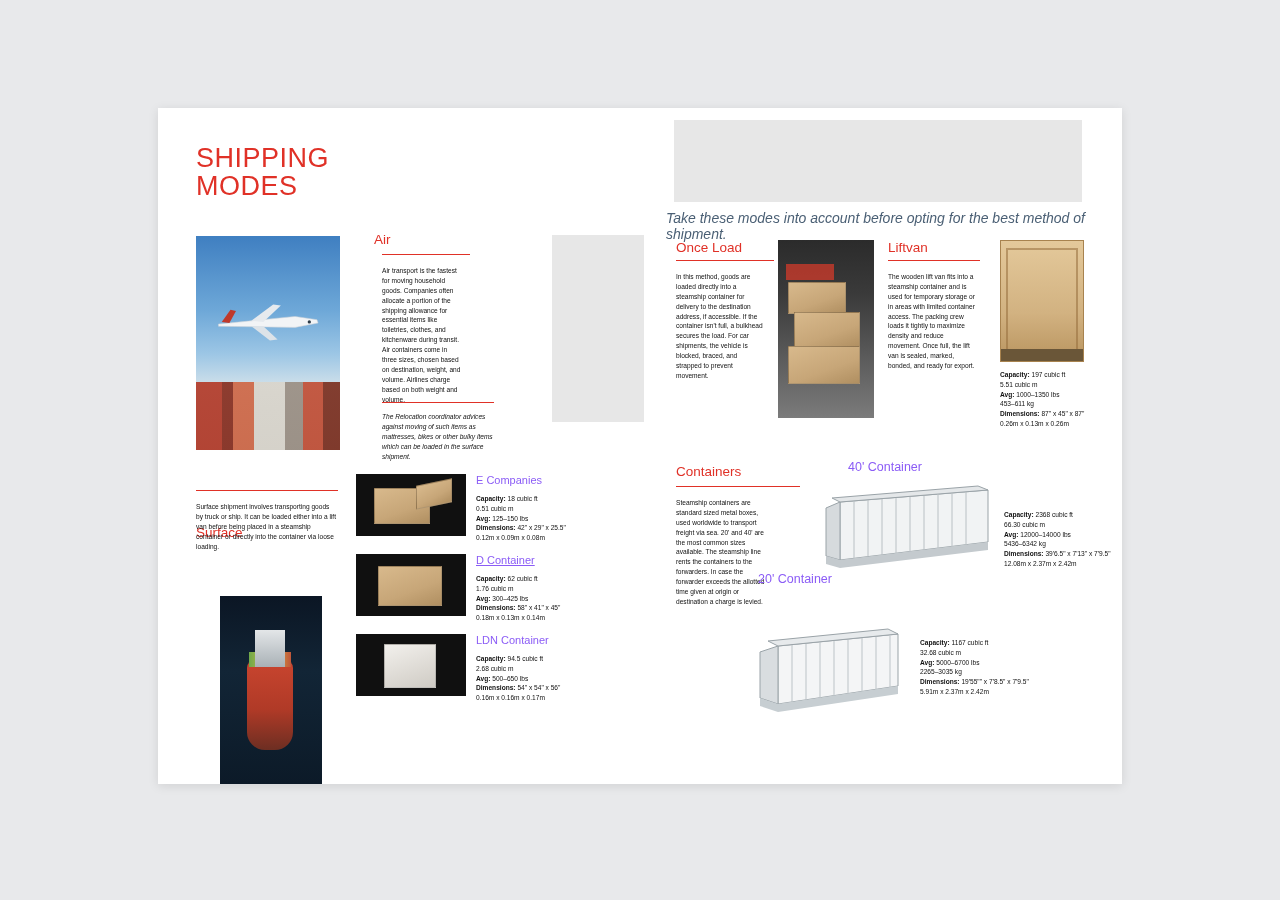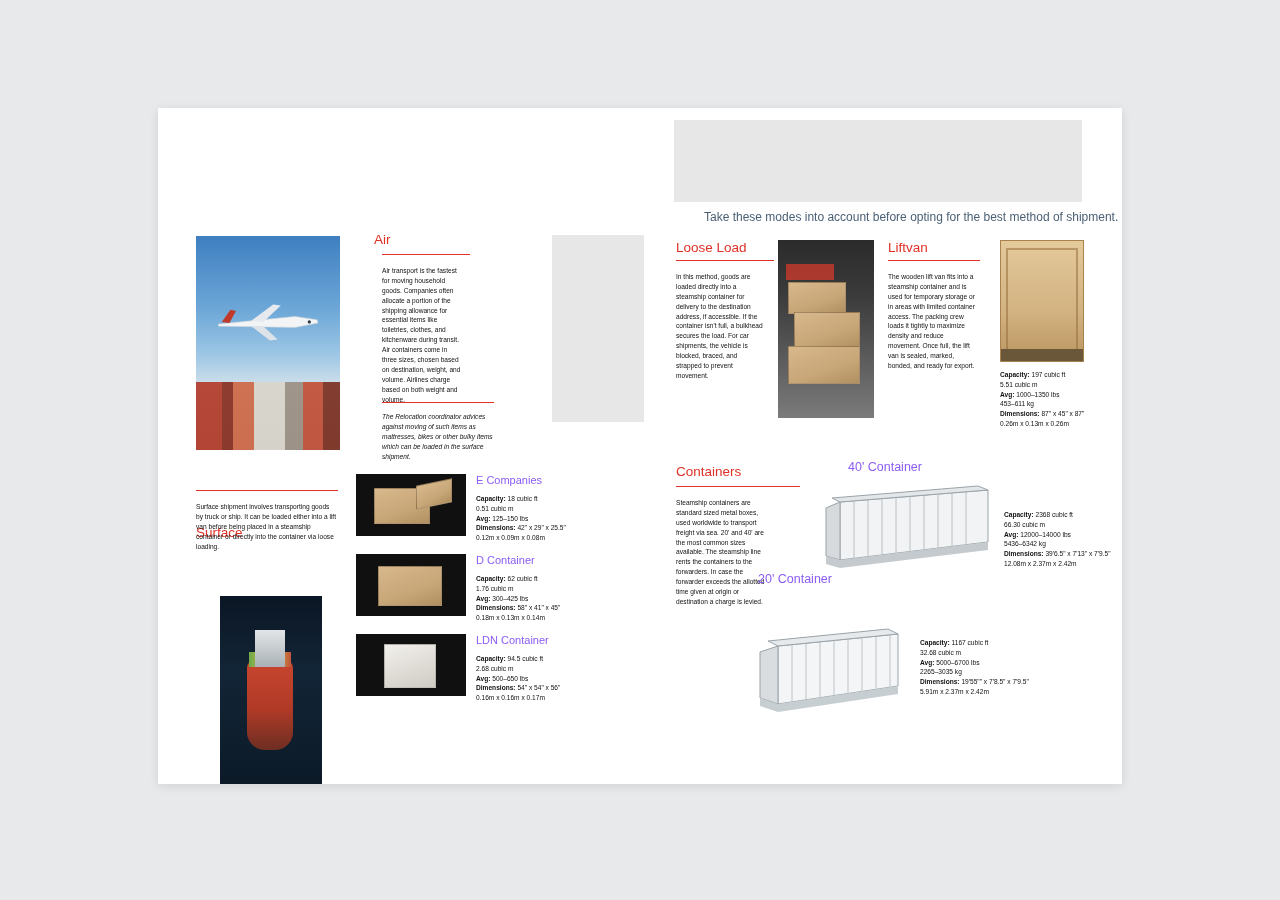--- a/index.html
+++ b/index.html
@@ -38,24 +38,25 @@
     font-size: 7.5px;
     line-height: 1.45;
     color: #1a1a1a;
   }
   .grey-box {
     position: absolute;
     background: #e7e7e7;
   }
   .lead-note {
     position: absolute;
-    left: 546px;
+    left: 508px;
     top: 102px;
-    font-size: 12px;
+    font-size: 14px;
     color: #4a5f74;
+    font-style: italic;
   }
   .sec-title {
     position: absolute;
     color: #e03127;
     font-size: 13.5px;
     font-weight: 400;
   }
   .rule {
     position: absolute;
     height: 1px;
@@ -156,20 +157,24 @@
   }
   .blank-photo{
     background:#101010;
   }
 </style>
 </head>
 <body>
 
 <div id="page">
 
+  <div class="hdr-title">
+    <div>SHIPPING</div>
+    <div>MODES</div>
+  </div>
 
 
   <div class="grey-box" style="left:516px; top:12px; width:408px; height:82px;"></div>
   <div class="grey-box" style="left:394px; top:127px; width:92px; height:187px;"></div>
 
   <div class="lead-note">Take these modes into account before opting for the best method of shipment.</div>
 
   <div class="photo sky" style="left:38px; top:128px; width:144px; height:214px;">
     <svg class="plane" viewBox="0 0 200 80">
       <path d="M10 40 L150 26 L190 32 L192 38 L150 46 L10 44 Z" fill="#f2f4f6" stroke="#c9d2d8" stroke-width="1"></path>
@@ -205,42 +210,42 @@
     <div><b>Capacity:</b> <span>18 cubic ft</span></div>
     <div>0.51 cubic m</div>
     <div><b>Avg:</b> <span>125–150 lbs</span></div>
     <div><b>Dimensions:</b> <span>42" x 29" x 25.5"</span></div>
     <div>0.12m x 0.09m x 0.08m</div>
   </div>
 
   <div class="photo blank-photo" style="left:198px; top:446px; width:110px; height:62px;">
     <div class="box" style="left:22px; top:12px; width:62px; height:38px;"></div>
   </div>
-  <div class="item-title" style="left:318px; top:446px;">D Container</div>
+  <div class="item-title" style="left:318px; top:446px;text-decoration:underline;">D Container</div>
   <div class="spec" style="left:318px; top:466px; width:160px;">
     <div><b>Capacity:</b> <span>62 cubic ft</span></div>
     <div>1.76 cubic m</div>
     <div><b>Avg:</b> <span>300–425 lbs</span></div>
     <div><b>Dimensions:</b> <span>58" x 41" x 45"</span></div>
     <div>0.18m x 0.13m x 0.14m</div>
   </div>
 
   <div class="photo blank-photo" style="left:198px; top:526px; width:110px; height:62px;">
     <div class="box" style="left:28px; top:10px; width:50px; height:42px; background:linear-gradient(160deg,#f2f0ec,#cfcbc4);"></div>
   </div>
   <div class="item-title" style="left:318px; top:526px;">LDN Container</div>
   <div class="spec" style="left:318px; top:546px; width:160px;">
     <div><b>Capacity:</b> <span>94.5 cubic ft</span></div>
     <div>2.68 cubic m</div>
     <div><b>Avg:</b> <span>500–650 lbs</span></div>
     <div><b>Dimensions:</b> <span>54" x 54" x 56"</span></div>
     <div>0.16m x 0.16m x 0.17m</div>
   </div>
 
-  <div class="sec-title" style="left:518px; top:132px;">Loose Load</div>
+  <div class="sec-title" style="left:518px; top:132px;">Once Load</div>
   <div class="rule" style="left:518px; top:152px; width:98px;"></div>
   <div class="body-text" style="left:518px; top:164px; width:88px;">In this method, goods are loaded directly into a steamship container for delivery to the destination address, if accessible. If the container isn't full, a bulkhead secures the load. For car shipments, the vehicle is blocked, braced, and strapped to prevent movement.</div>
   <div class="photo cartons" style="left:620px; top:132px; width:96px; height:178px;">
     <div class="box" style="left:10px; top:42px; width:56px; height:30px;"></div>
     <div class="box" style="left:16px; top:72px; width:64px; height:34px;"></div>
     <div class="box" style="left:10px; top:106px; width:70px; height:36px;"></div>
     <div style="position:absolute; left:8px; top:24px; width:48px; height:16px; background:#c0392b; opacity:.85;"></div>
   </div>
 
   <div class="sec-title" style="left:730px; top:132px;">Liftvan</div>

